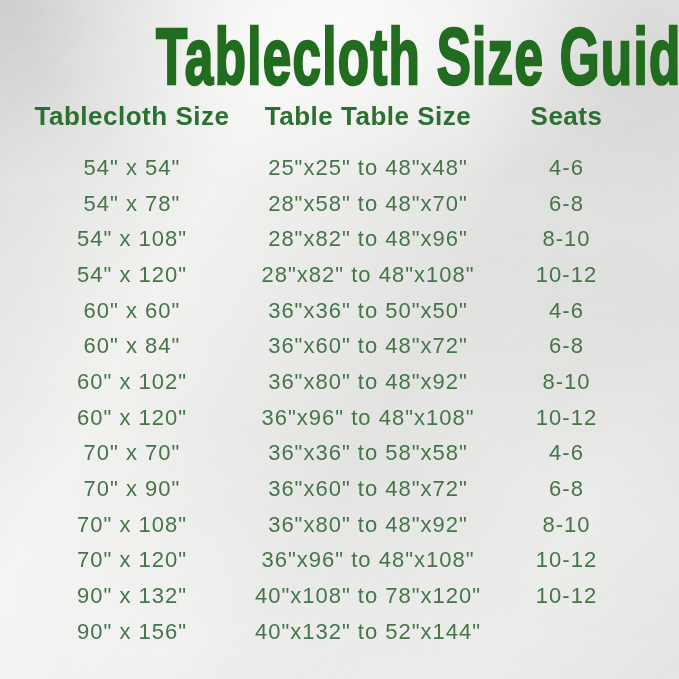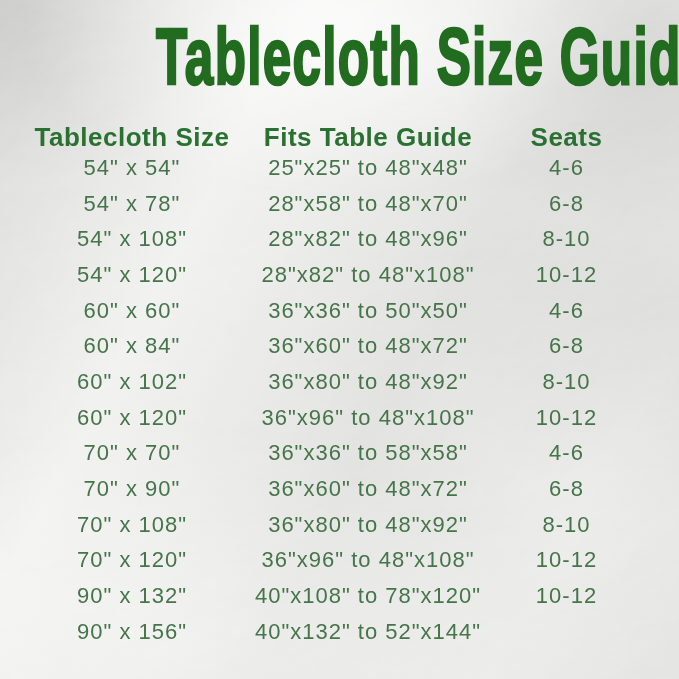--- a/index.html
+++ b/index.html
@@ -40,21 +40,21 @@
   }
   .title-inner {
     display: inline-block;
     transform: scaleX(0.64);
     transform-origin: 50% 50%;
     letter-spacing: 2px;
     -webkit-text-stroke: 2.6px currentColor;
   }
   .thead {
     position: absolute;
-    top: 117px;
+    top: 96px;
     left: 0;
     width: 592px;
     height: 40px;
     display: grid;
     grid-template-columns: 264px 208px 207px;
   }
   .th {
     display: flex;
     align-items: center;
     justify-content: center;
@@ -99,21 +99,21 @@
       </feDiffuseLighting>
     </filter>
     <rect width="679" height="679" fill="#dcdcda" filter="url(#foilF)"></rect>
   </svg>
 
   <h1 class="title"><span class="title-inner">Tablecloth Size Guide</span></h1>
 
   <div class="size-table">
     <div class="thead">
       <div class="th c1">Tablecloth Size</div>
-      <div class="th c2">Fits Table Guide</div>
+      <div class="th c2">Table Table Size</div>
       <div class="th c3">Seats</div>
     </div>
     <div class="tbody" id="tbody">
     <div class="row">
       <div class="cell c1">54" x 54"</div>
       <div class="cell c2">25"x25" to 48"x48"</div>
       <div class="cell c3">4-6</div>
     </div>
 
     <div class="row">

